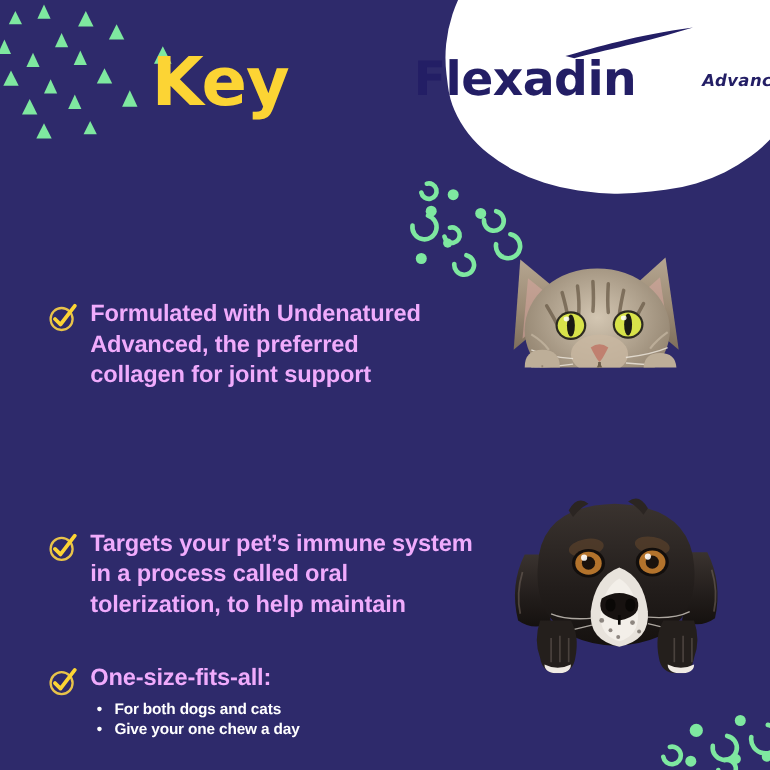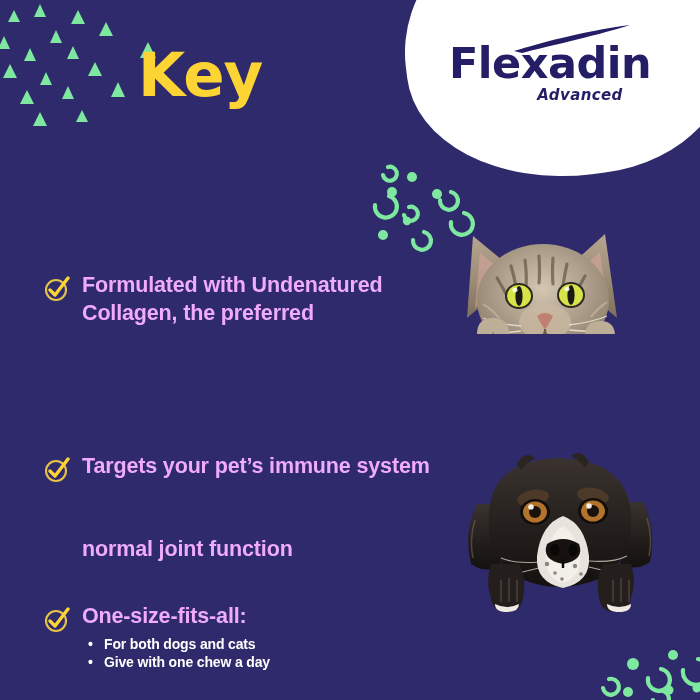--- a/index.html
+++ b/index.html
@@ -35,21 +35,21 @@
     border-radius: 48% 46% 44% 52% / 52% 48% 46% 44%;
     transform: rotate(-7deg);
   }
   .logo-wrap {
     position: absolute;
     top: 26px;
     left: 420px;
     width: 260px;
     height: 92px;
     display: flex;
-    flex-direction: column;
+    flex-direction: row;
     align-items: center;
     justify-content: center;
   }
   .logo-main {
     position: relative;
     font-size: 43px;
     font-weight: bold;
     color: #231e65;
     letter-spacing: -0.5px;
     line-height: 1;
@@ -381,50 +381,50 @@
 
   <div class="benefits">
 
     <div class="benefit b1">
       <svg class="check" viewBox="0 0 26 26" aria-hidden="true">
         <circle cx="12" cy="14" r="10" fill="none" stroke="#e8c34a" stroke-width="2.1"></circle>
         <path d="M6 14 L11 19 L24 2" fill="none" stroke="#fcd434" stroke-width="3.4" stroke-linecap="round" stroke-linejoin="round"></path>
       </svg>
       <div class="btext">
         <span>Formulated with Undenatured</span><br>
-        <span>Collagen, the preferred</span><br>
+        <span>Advanced, the preferred</span><br>
+        <span>collagen for joint support</span>
       </div>
     </div>
 
     <div class="benefit b2">
       <svg class="check" viewBox="0 0 26 26" aria-hidden="true">
         <circle cx="12" cy="14" r="10" fill="none" stroke="#e8c34a" stroke-width="2.1"></circle>
         <path d="M6 14 L11 19 L24 2" fill="none" stroke="#fcd434" stroke-width="3.4" stroke-linecap="round" stroke-linejoin="round"></path>
       </svg>
       <div class="btext">
         <span>Targets your pet’s immune system</span><br>
-        <br>
-        <br>
-        <span>normal joint function</span>
+        <span>in a process called oral</span><br>
+        <span>tolerization, to help maintain</span><br>
       </div>
     </div>
 
     <div class="benefit b3">
       <svg class="check" viewBox="0 0 26 26" aria-hidden="true">
         <circle cx="12" cy="14" r="10" fill="none" stroke="#e8c34a" stroke-width="2.1"></circle>
         <path d="M6 14 L11 19 L24 2" fill="none" stroke="#fcd434" stroke-width="3.4" stroke-linecap="round" stroke-linejoin="round"></path>
       </svg>
       <div class="btext">
         <span>One-size-fits-all:</span>
       </div>
     </div>
 
     <ul class="sublist">
       <li>
         <span class="dot">•</span><span>For both dogs and cats</span>
       </li>
       <li>
-        <span class="dot">•</span><span>Give with one chew a day</span>
+        <span class="dot">•</span><span>Give your one chew a day</span>
       </li>
     </ul>
   </div>
 
 </div>
 
 </body></html>

